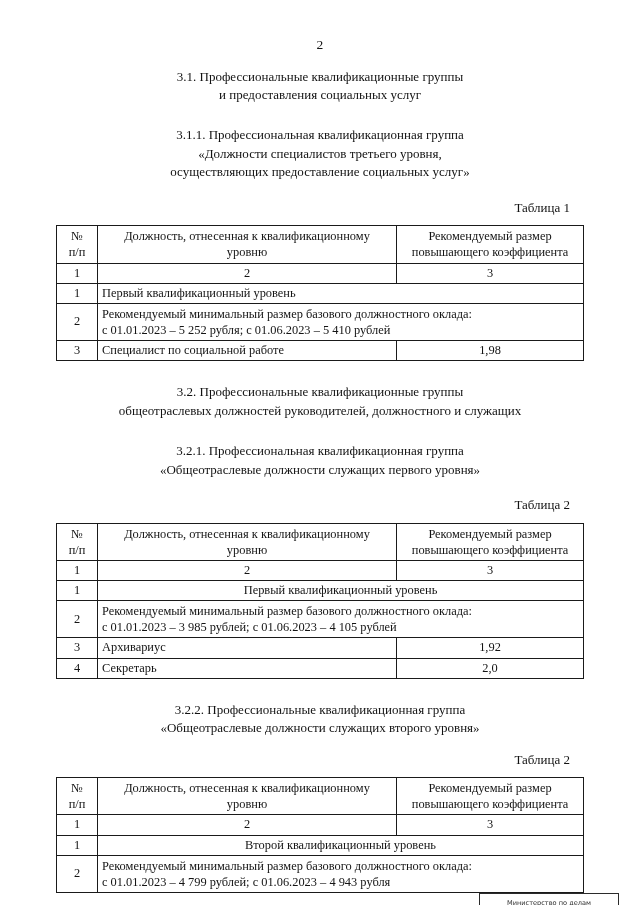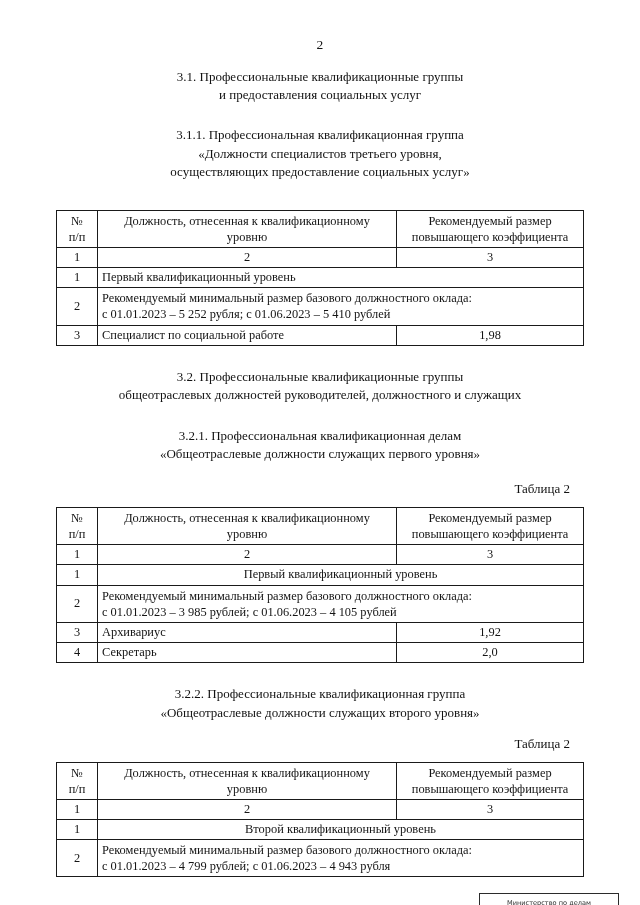--- a/index.html
+++ b/index.html
@@ -111,20 +111,21 @@
   <div class="gap-22"></div>
 
   <div class="heading-block">
     <span class="ln">3.1.1.  Профессиональная квалификационная группа</span>
     <span class="ln">«Должности специалистов третьего уровня,</span>
     <span class="ln">осуществляющих предоставление социальных услуг»</span>
   </div>
 
   <div class="gap-18"></div>
 
+  <div class="table-caption">Таблица 1</div>
 
   <div class="gap-10"></div>
 
   <table class="doc-table">
     <tbody>
       <tr>
         <td class="c-num hdr twoline">
           <span class="cellline">№</span>
           <span class="cellline">п/п</span>
         </td>
@@ -164,21 +165,21 @@
   <div class="gap-22"></div>
 
   <div class="heading-block">
     <span class="ln">3.2.    Профессиональные квалификационные группы</span>
     <span class="ln">общеотраслевых должностей руководителей, должностного и служащих</span>
   </div>
 
   <div class="gap-22"></div>
 
   <div class="heading-block">
-    <span class="ln">3.2.1.  Профессиональная квалификационная делам</span>
+    <span class="ln">3.2.1.  Профессиональная квалификационная группа</span>
     <span class="ln">«Общеотраслевые должности служащих первого уровня»</span>
   </div>
 
   <div class="gap-18"></div>
 
   <div class="table-caption">Таблица 2</div>
 
   <div class="gap-10"></div>
 
   <table class="doc-table">

